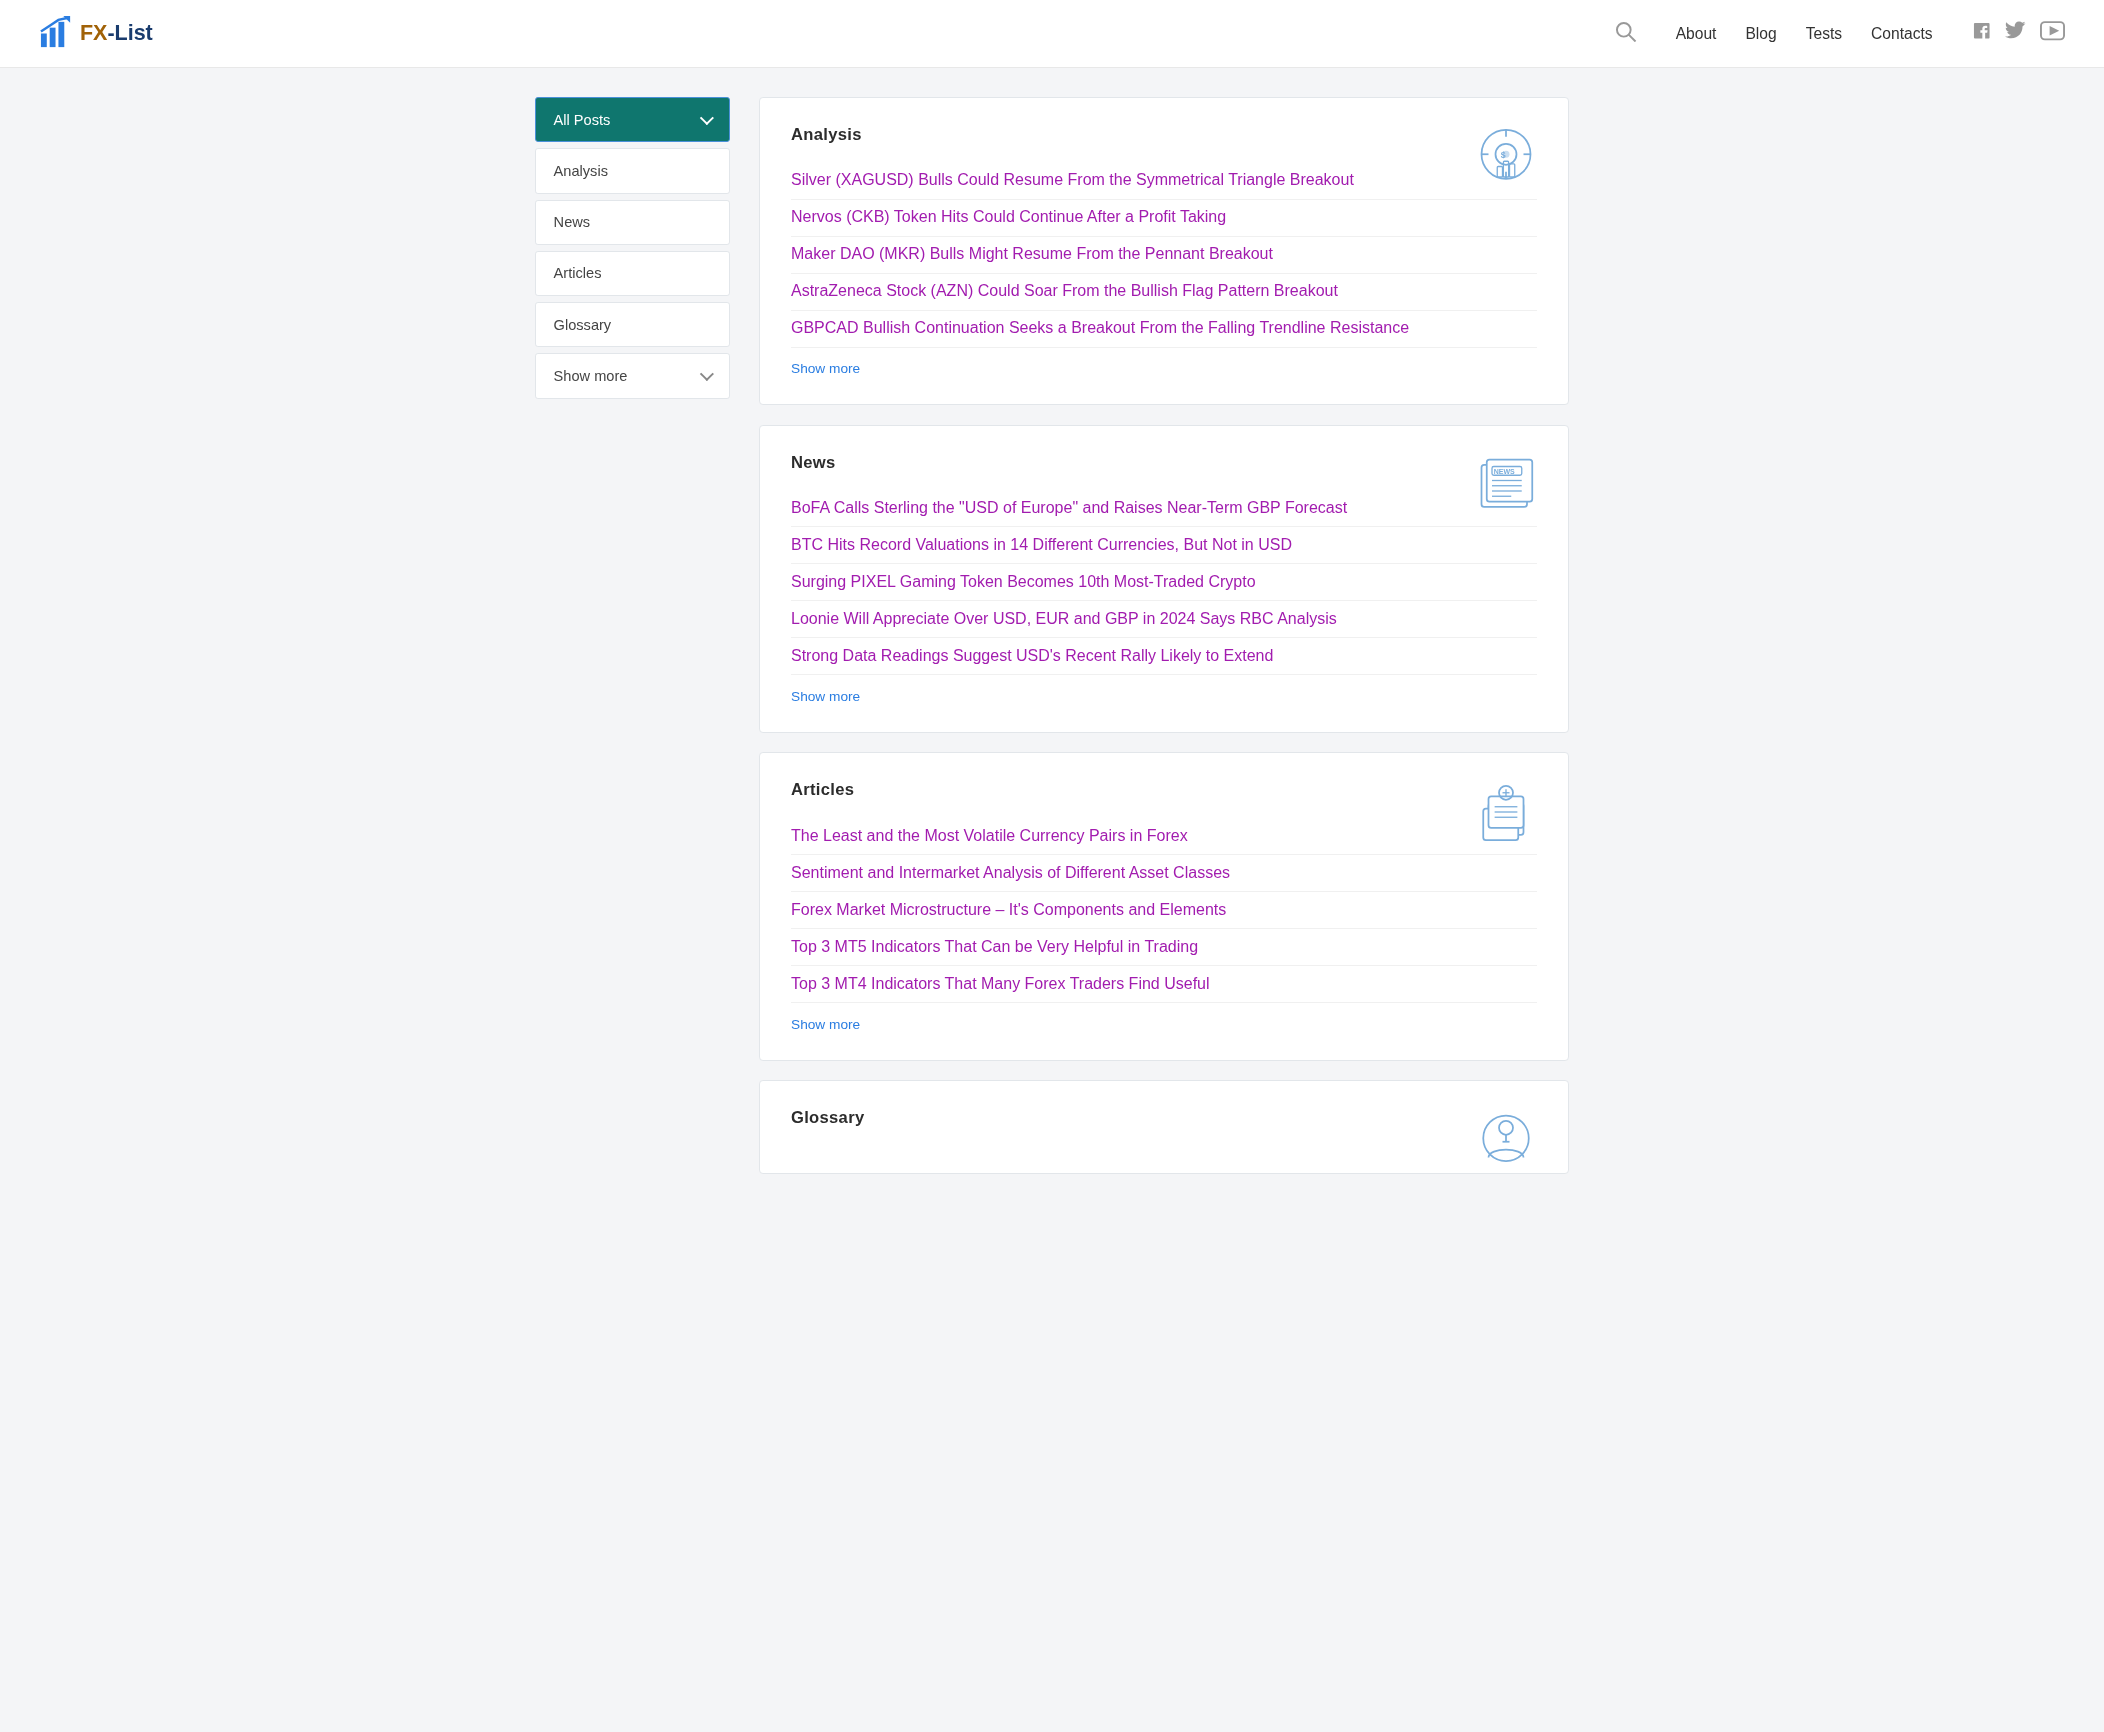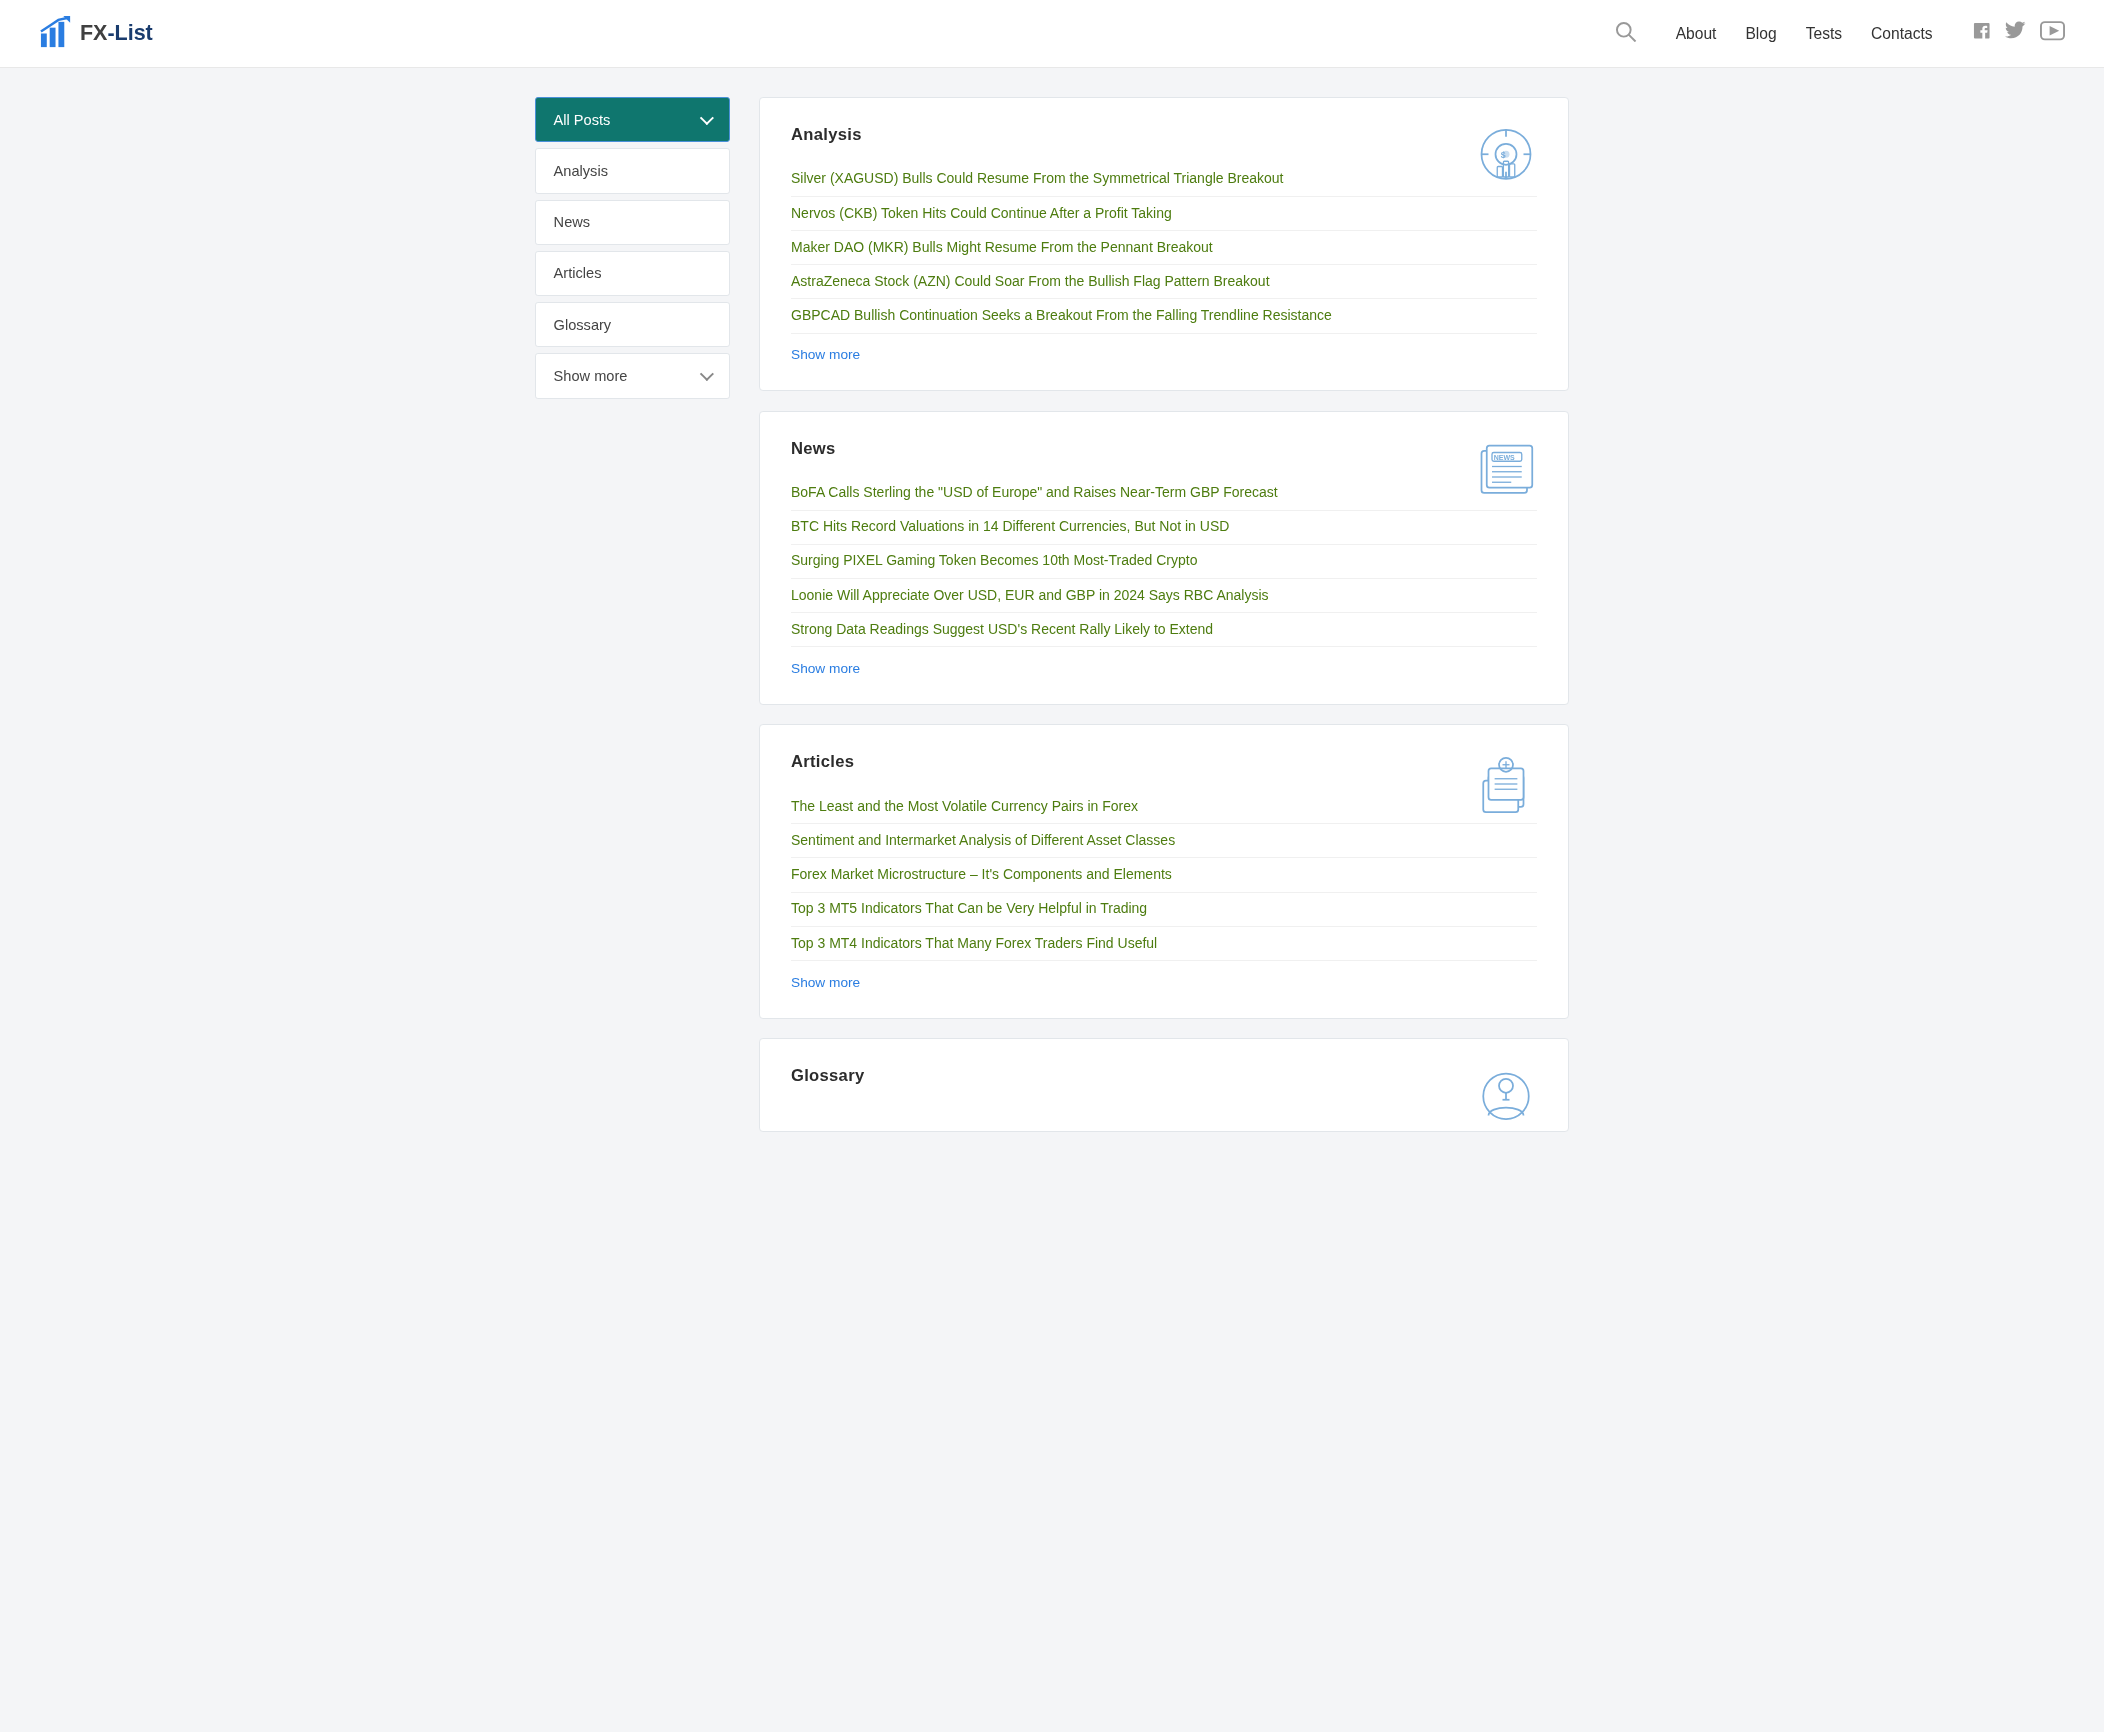--- a/index.html
+++ b/index.html
@@ -108,23 +108,23 @@
     }
     .section-icon {
       position: absolute;
       top: 23.4px;
       right: 27px;
       width: 70px;
       height: 70px;
     }
     .article-link {
       display: block;
-      color: #4d7c0f;
+      color: #a21caf;
       text-decoration: none;
-      font-size: 14px;
+      font-size: 16px;
       padding: 6.8px 0;
       border-bottom: 1px solid #f0f0f0;
       line-height: 1.4;
     }
     .article-link:last-of-type { border-bottom: none; }
     .show-more {
       display: inline-block;
       color: #2a7de1;
       font-size: 13.7px;
       margin-top: 13.7px;
@@ -138,21 +138,21 @@
 <header class="header">
   <a class="logo" href="#">
     <svg width="35" height="35" viewBox="0 0 36 36">
       <rect x="2" y="18" width="6" height="14" fill="#2a7de1"></rect>
       <rect x="11" y="12" width="6" height="20" fill="#2a7de1"></rect>
       <rect x="20" y="6" width="6" height="26" fill="#2a7de1"></rect>
       <polyline points="2,16 11,10 20,4 29,2" stroke="#2a7de1" stroke-width="2.5" fill="none"></polyline>
       <polygon points="25,0 32,0 32,7" fill="#2a7de1"></polygon>
     </svg>
     <span style="font-size:21.5px;font-weight:700;color:#1a3c6e;">
-      <span style="color:#404040;">FX</span><span>-List</span>
+      <span style="color:#a16207;">FX</span><span>-List</span>
     </span>
   </a>
 
   <div style="display:flex;align-items:center;gap:39px;">
     <div style="cursor:pointer;">
       <svg width="21.5" height="21.5" viewBox="0 0 22 22" fill="none">
         <circle cx="9" cy="9" r="7" stroke="#999" stroke-width="2"></circle>
         <line x1="14" y1="14" x2="21" y2="21" stroke="#999" stroke-width="2"></line>
       </svg>
     </div>

